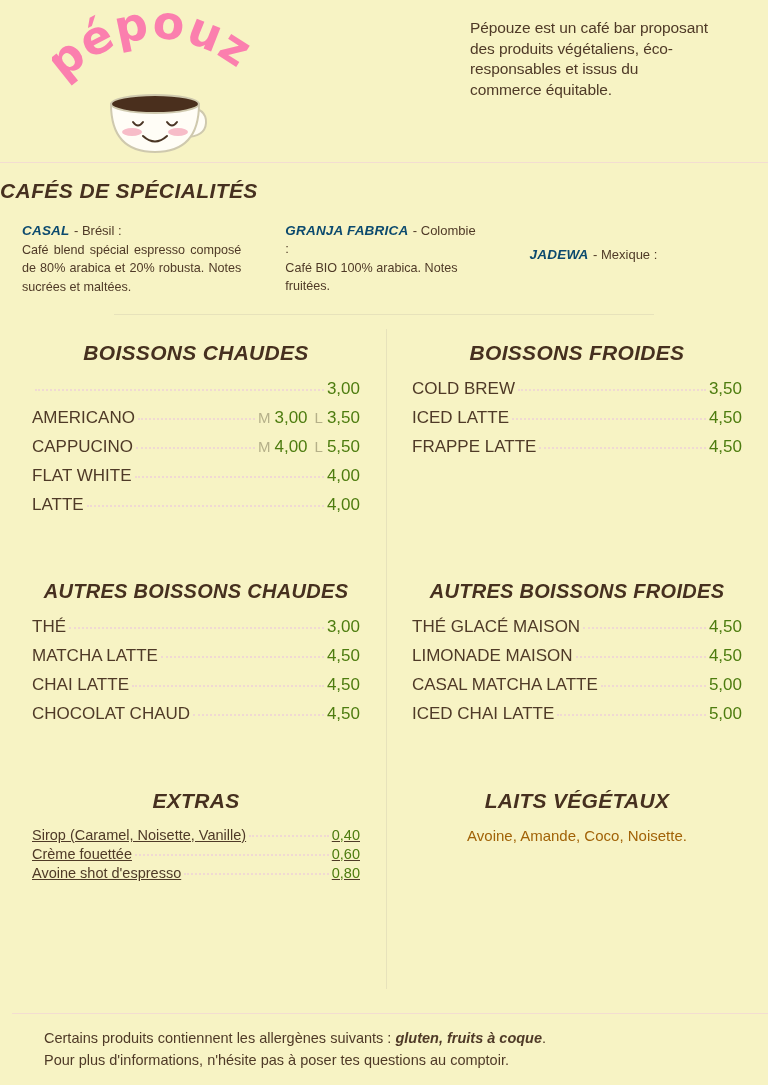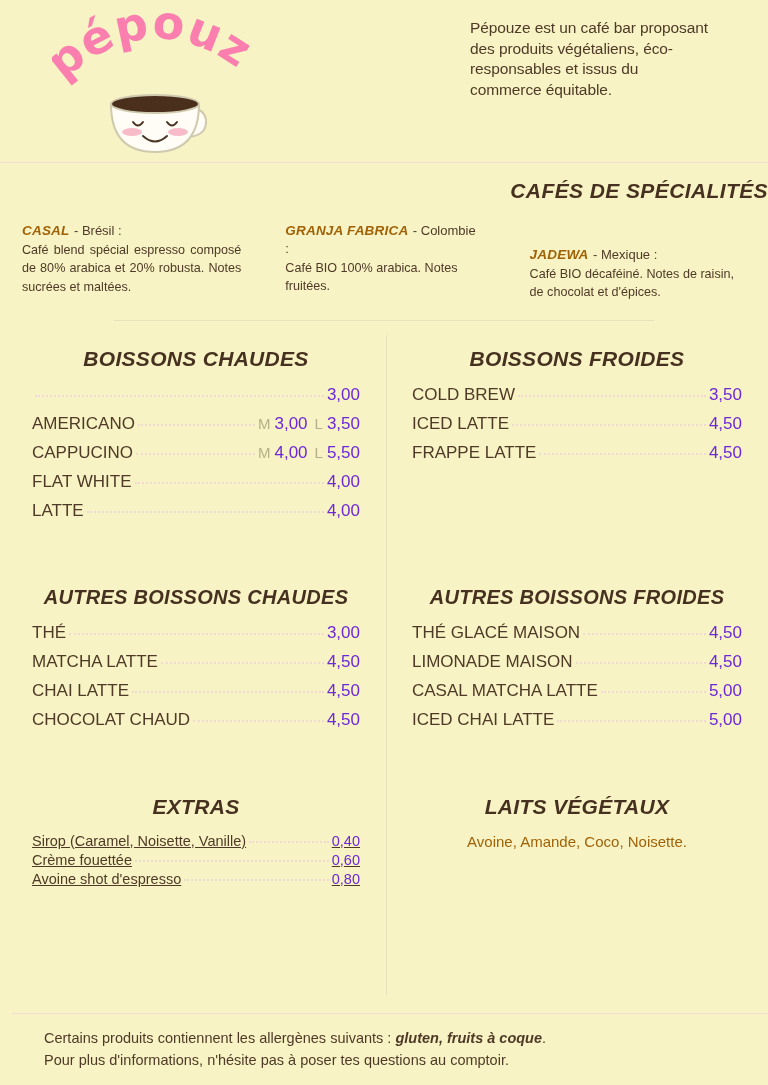--- a/index.html
+++ b/index.html
@@ -62,40 +62,40 @@
     background: #f3ddd1;
   }
 
   
   .specialty {
     padding-top: 16px;
     position: relative;
   }
   .specialty h2 {
     margin: 0 0 18px 0;
-    text-align: right;
+    text-align: left;
     font-size: 21px;
     font-style: italic;
     font-weight: bold;
     letter-spacing: 0.4px;
     color: #46301f;
   }
   .spec-cols {
     display: flex;
     padding: 0 22px 0 22px;
   }
   .spec-col { width: 33.33%; padding-right: 22px; box-sizing: border-box; }
   .spec-col:nth-child(2) { padding-left: 22px; }
   .spec-col:nth-child(3) { padding-left: 25px; padding-right: 6px; margin-top: 24px; }
   .spec-name {
     font-style: italic;
     font-weight: bold;
     font-size: 13.5px;
     letter-spacing: 0.2px;
-    color: #a16207;
+    color: #0c4a6e;
   }
   .spec-origin {
     font-size: 13px;
     color: #4f3a27;
   }
   .spec-desc {
     margin-top: 2px;
     font-size: 12.6px;
     line-height: 1.45;
     color: #4f3a27;
@@ -161,21 +161,21 @@
     transform: translateY(-3px);
     min-width: 10px;
   }
   .prices { flex: 0 0 auto; display: flex; align-items: baseline; }
   .sz {
     color: #b5b089;
     font-size: 15px;
     margin-right: 4px;
   }
   .sz.second { margin-left: 7px; }
-  .pr { color: #6d28d9; }
+  .pr { color: #4d7c0f; }
 
   
   .extras .item {
     font-size: 14.5px;
     margin-bottom: 3px;
     text-decoration: underline;
   }
   .extras .leader { border-bottom-width: 2px; }
 
   .block-gap { height: 56px; }
@@ -264,21 +264,20 @@
         <span class="spec-origin">- Colombie :</span>
       </div>
       <div class="spec-desc">Café BIO 100% arabica. Notes fruitées.</div>
     </div>
 
     <div class="spec-col">
       <div>
         <span class="spec-name">JADEWA</span>
         <span class="spec-origin">- Mexique :</span>
       </div>
-      <div class="spec-desc">Café BIO décaféiné. Notes de raisin, de chocolat et d'épices.</div>
     </div>
   </div>
 
   <div class="spec-rule"></div>
 </div>
 
 <div class="menu">
   <div class="vdiv"></div>
 
   <div class="row2">

